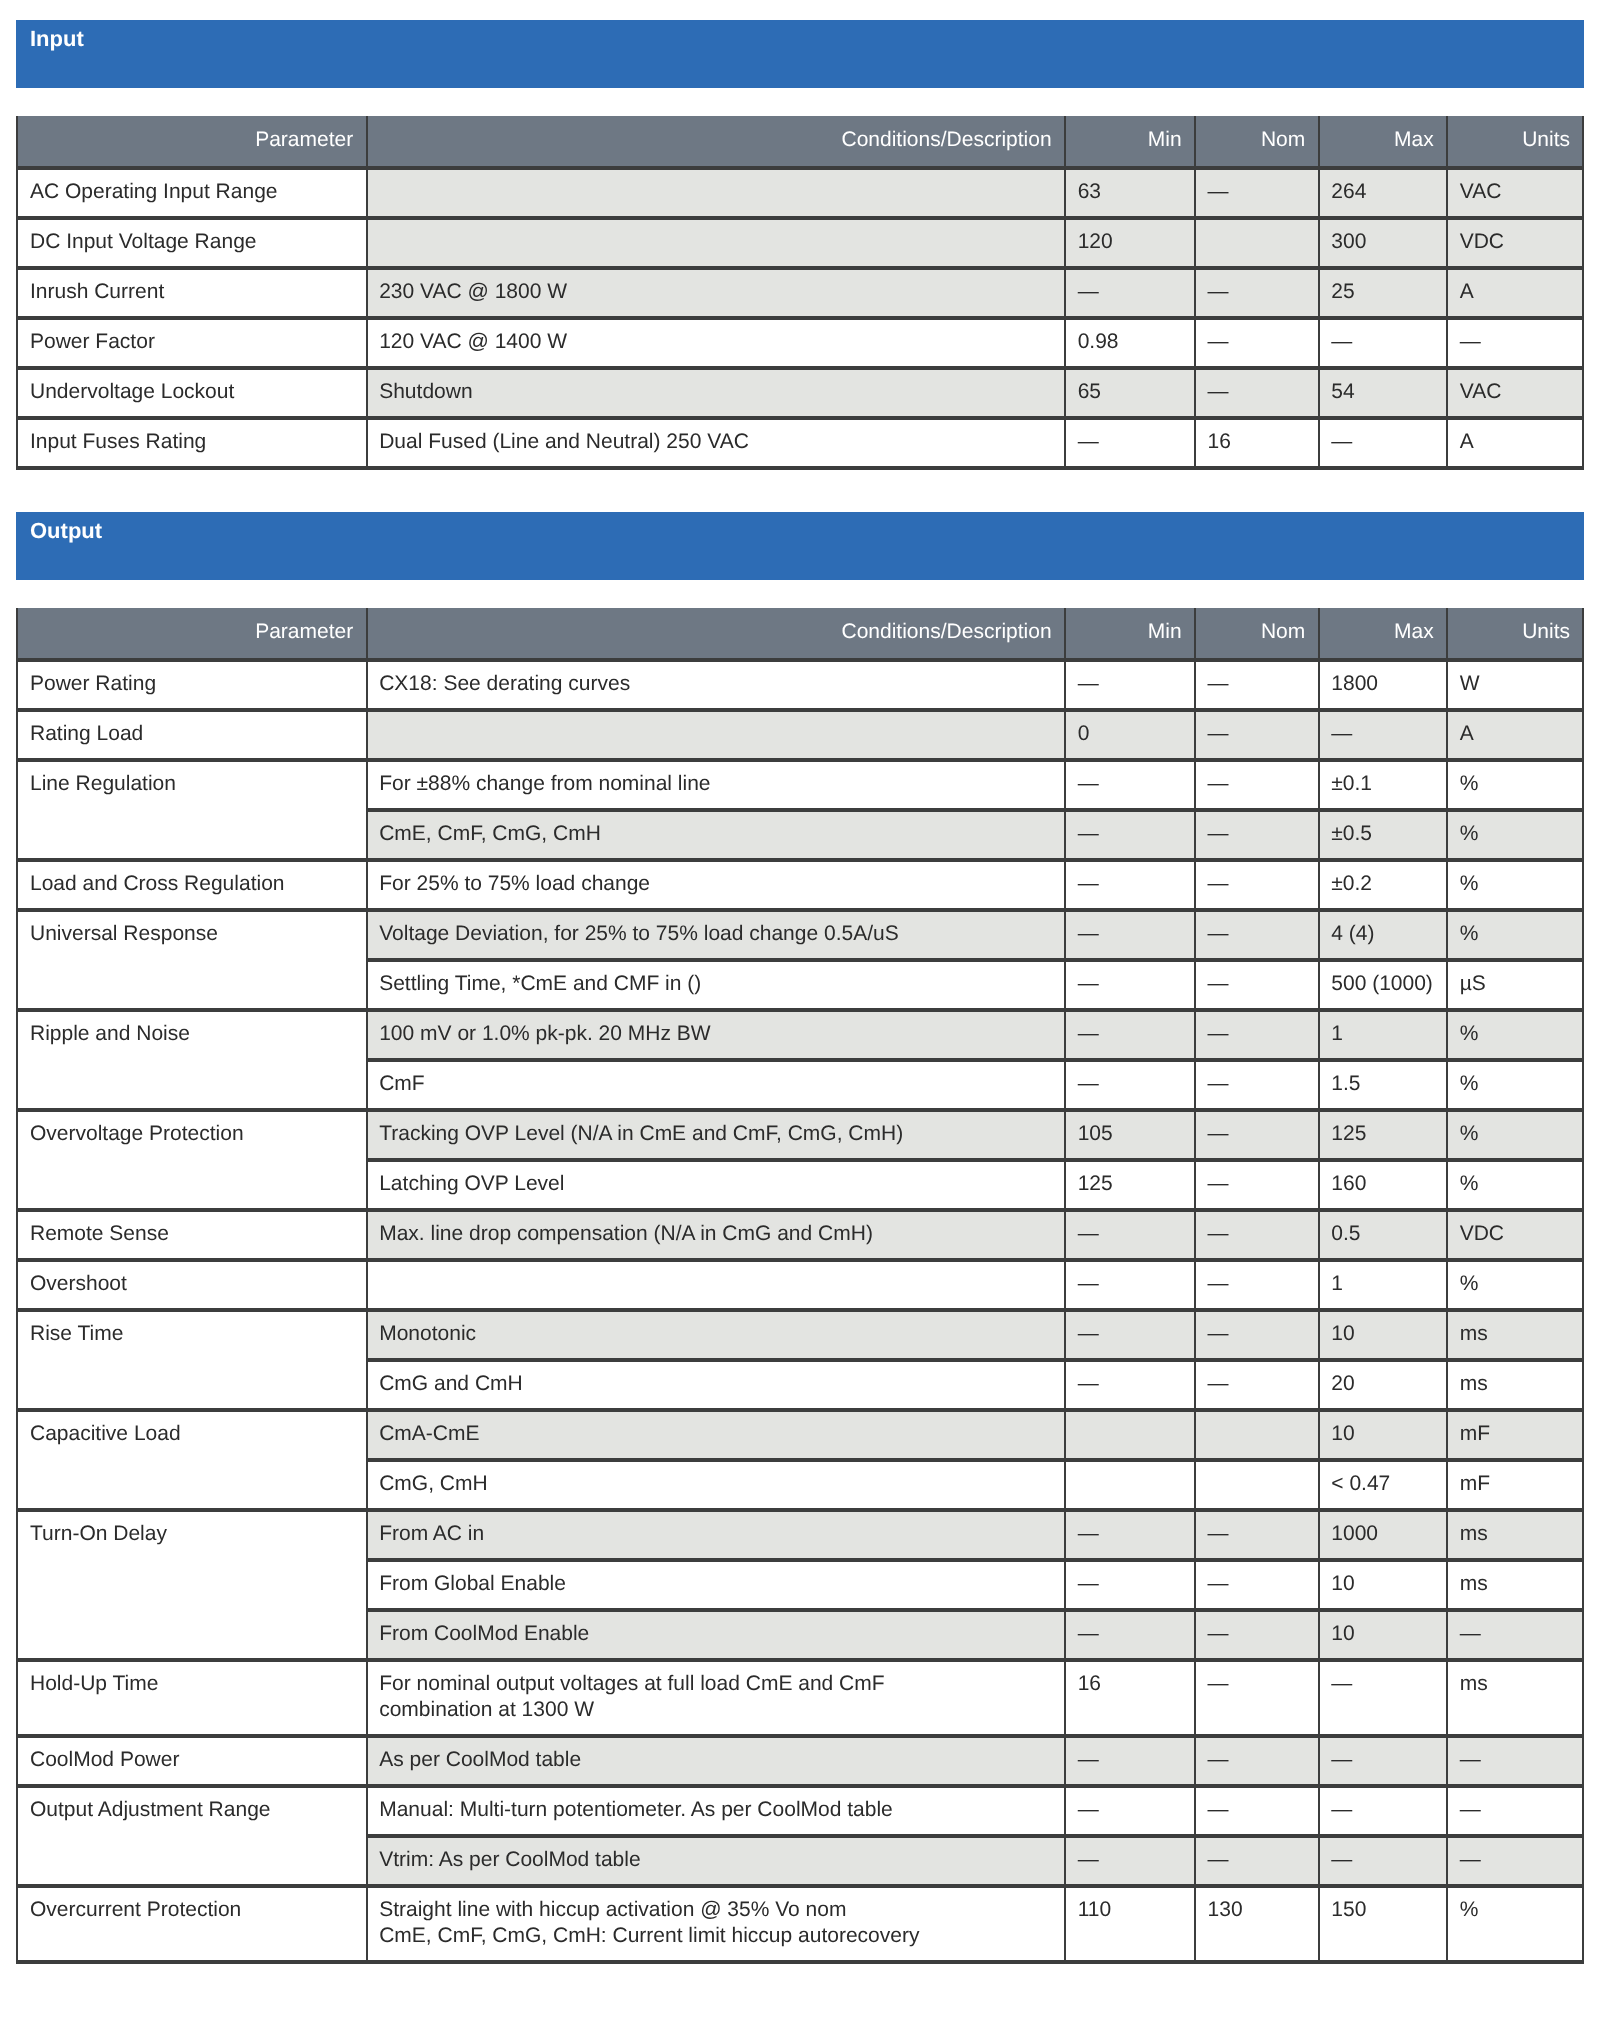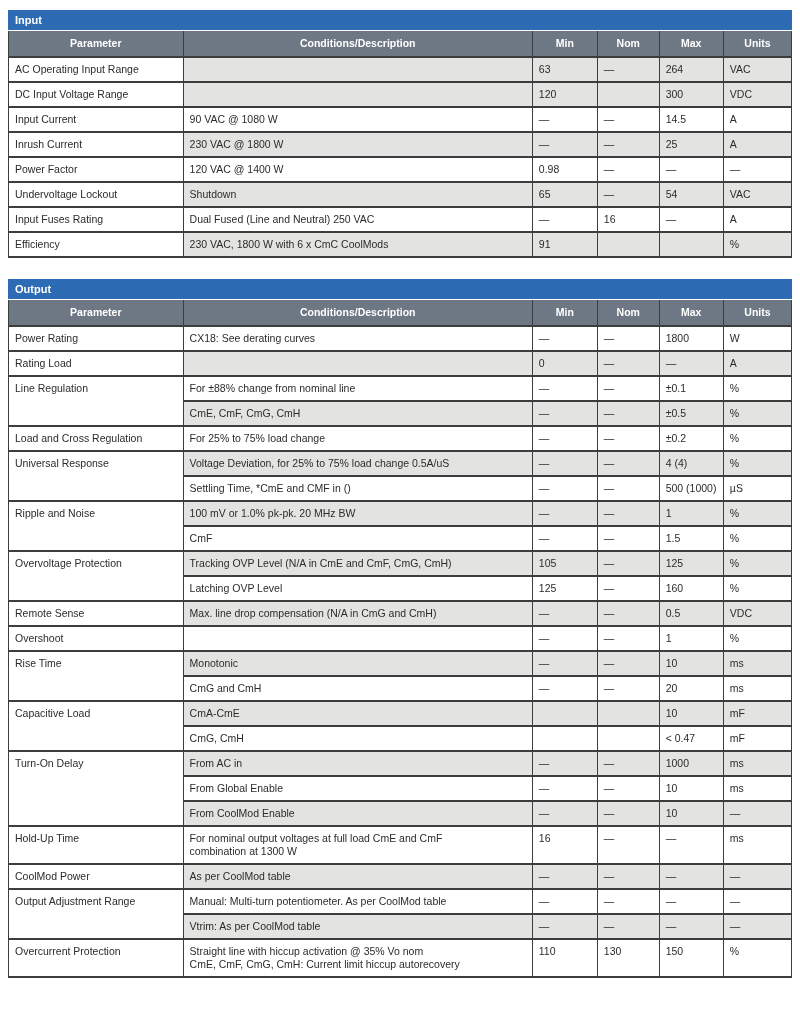--- a/index.html
+++ b/index.html
@@ -11,41 +11,41 @@
     padding: 10px 8px;
   }
   .section { margin-bottom: 21px; }
   .section:last-child { margin-bottom: 0; }
   .section-bar {
     background: #2d6cb5;
     color: #ffffff;
     font-size: 11px;
     font-weight: bold;
     padding: 5px 7px 5px;
-    height: 20px;
+    height: 34px;
     line-height: 11px;
-    margin-bottom: 1px;
+    margin-bottom: 14px;
   }
   table.spec {
     width: 100%;
     border-collapse: collapse;
     table-layout: fixed;
   }
   col.col-parameter  { width: 22.3%; }
   col.col-conditions { width: 44.6%; }
   col.col-min        { width: 8.3%;  }
   col.col-nom        { width: 7.9%;  }
   col.col-max        { width: 8.2%;  }
   col.col-units      { width: 8.7%;  }
   table.spec th {
     background: #6e7884;
     color: #ffffff;
     font-size: 10.5px;
-    font-weight: bold;
-    text-align: center;
+    font-weight: normal;
+    text-align: right;
     padding: 6px 6px 7px;
     border: 1px solid #3c3d3d;
     border-top: none;
   }
   table.spec td {
     font-size: 10.5px;
     line-height: 13px;
     vertical-align: top;
     padding: 5px 6px;
     height: 23px;
@@ -94,28 +94,20 @@
             <td>VAC</td>
           </tr>
           <tr class="alt">
             <td class="param" rowspan="1">DC Input Voltage Range</td>
             <td></td>
             <td>120</td>
             <td></td>
             <td>300</td>
             <td>VDC</td>
           </tr>
-          <tr class="">
-            <td class="param" rowspan="1">Input Current</td>
-            <td>90 VAC @ 1080 W</td>
-            <td>—</td>
-            <td>—</td>
-            <td>14.5</td>
-            <td>A</td>
-          </tr>
           <tr class="alt">
             <td class="param" rowspan="1">Inrush Current</td>
             <td>230 VAC @ 1800 W</td>
             <td>—</td>
             <td>—</td>
             <td>25</td>
             <td>A</td>
           </tr>
           <tr class="">
             <td class="param" rowspan="1">Power Factor</td>
@@ -133,28 +125,20 @@
             <td>54</td>
             <td>VAC</td>
           </tr>
           <tr class="">
             <td class="param" rowspan="1">Input Fuses Rating</td>
             <td>Dual Fused (Line and Neutral) 250 VAC</td>
             <td>—</td>
             <td>16</td>
             <td>—</td>
             <td>A</td>
-          </tr>
-          <tr class="alt">
-            <td class="param" rowspan="1">Efficiency</td>
-            <td>230 VAC, 1800 W with 6 x CmC CoolMods</td>
-            <td>91</td>
-            <td></td>
-            <td></td>
-            <td>%</td>
           </tr>
         </tbody>
       </table>
     </div>
     <div class="section">
       <div class="section-bar">Output</div>
       <table class="spec">
         <colgroup>
           <col class="col-parameter">
           <col class="col-conditions">

